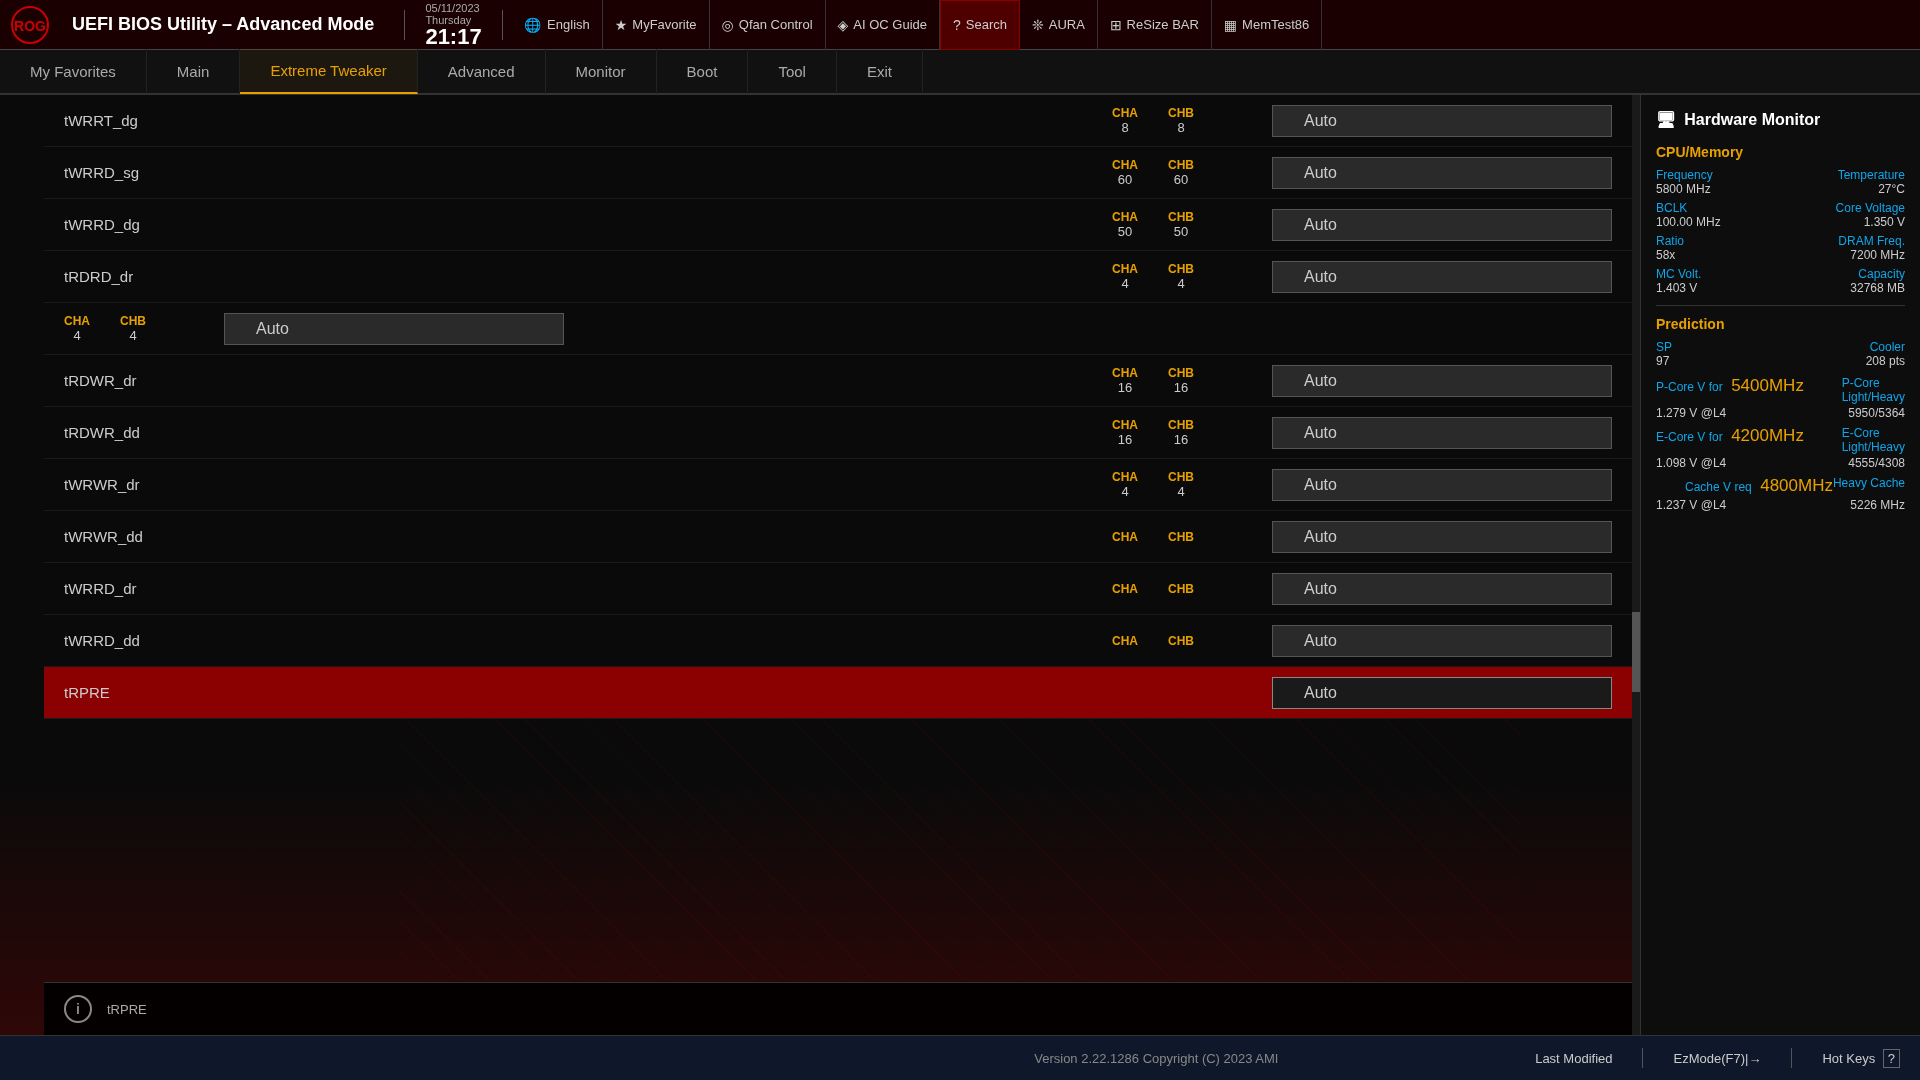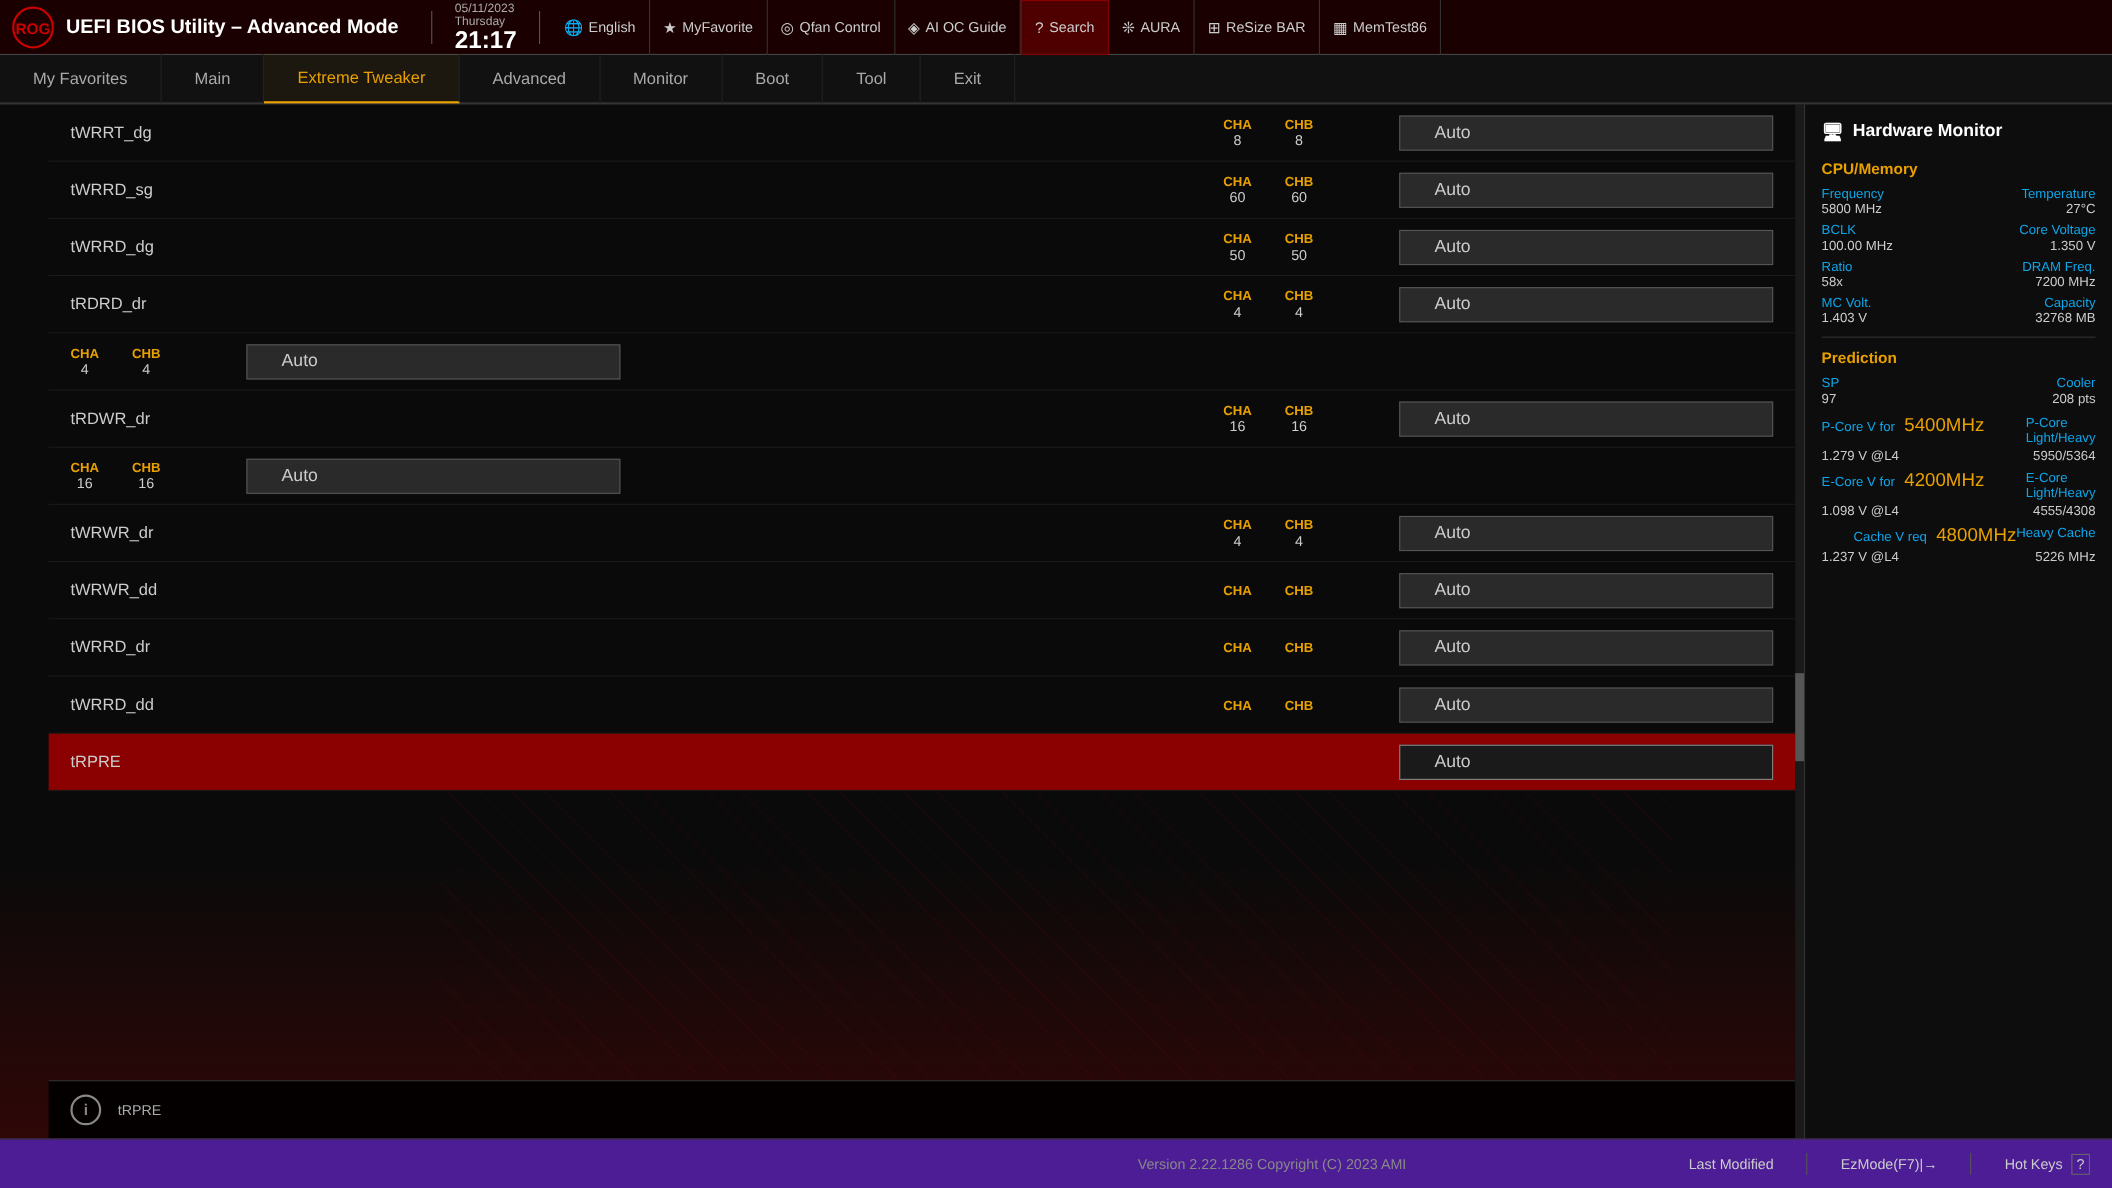--- a/index.html
+++ b/index.html
@@ -48,21 +48,21 @@
       border-bottom: 1px solid #444;
       height: 50px;
       padding: 0 10px;
       position: relative;
       z-index: 10;
     }
 
     .logo-area {
       display: flex;
       align-items: center;
-      gap: 10px;
+      gap: 22px;
       margin-right: 20px;
     }
 
     .rog-logo {
       width: 40px;
       height: 40px;
     }
 
     .title-text {
       color: #fff;
@@ -269,21 +269,21 @@
     }
 
     .pred-highlight {
       color: #e8a000;
       font-size: 17px;
     }
 
     
     .bottom-bar {
       height: 45px;
-      background: #4c1d95;
+      background: #0f172a;
       border-top: 1px solid #333;
       display: flex;
       align-items: center;
       justify-content: space-between;
       padding: 0 20px;
       position: relative;
       z-index: 10;
     }
 
     .bottom-version {
@@ -542,20 +542,21 @@
               <span class="channel-label">CHB</span>
               <span class="channel-value">16</span>
             </div>
           </div>
           <div class="setting-control">
             <div class="auto-button">Auto</div>
           </div>
         </div>
 
         <div class="setting-row">
+          <div class="setting-name">tRDWR_dd</div>
           <div class="channel-values">
             <div class="channel-col">
               <span class="channel-label">CHA</span>
               <span class="channel-value">16</span>
             </div>
             <div class="channel-col">
               <span class="channel-label">CHB</span>
               <span class="channel-value">16</span>
             </div>
           </div>

